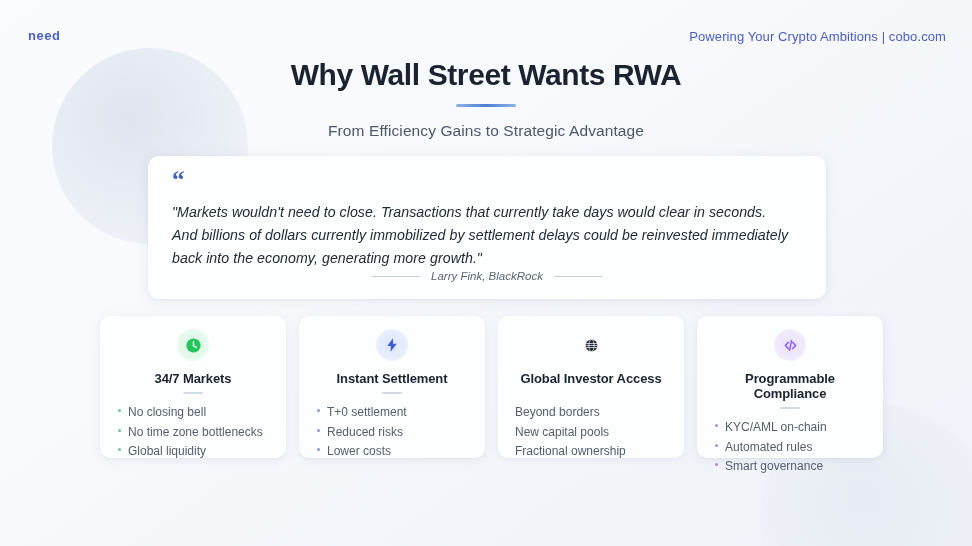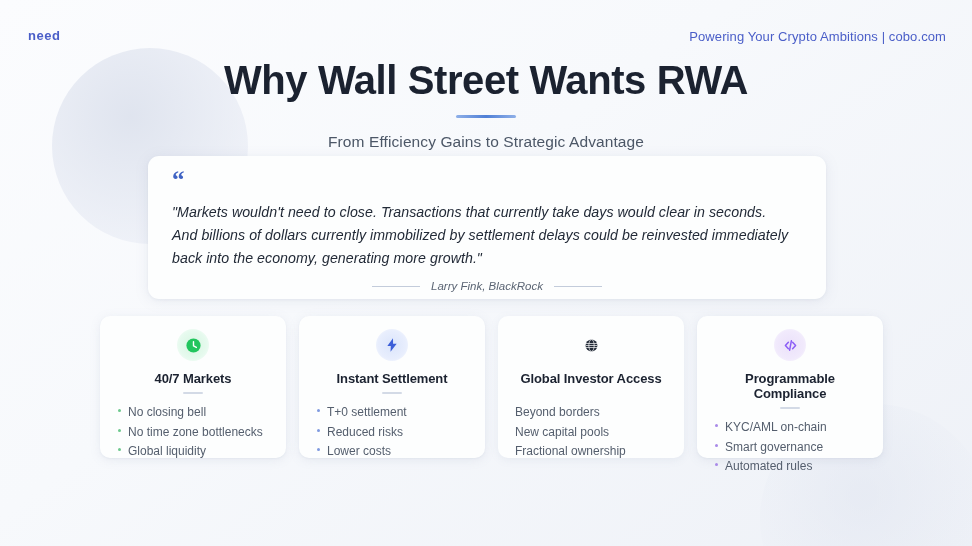--- a/index.html
+++ b/index.html
@@ -37,21 +37,21 @@
     color:#4a5ec8;
   }
   .tagline {
     position:absolute; right:26px; top:29px;
     font-size:13px; color:#4a5ec8; letter-spacing:.1px;
   }
 
   
   .title-block { position:absolute; left:0; top:58px; width:972px; text-align:center; }
   .main-title {
-    font-size:40px; font-weight:700; color:#1b2230;
+    font-size:30px; font-weight:700; color:#1b2230;
     letter-spacing:-.4px; line-height:1.12;
   }
   .title-rule {
     width:60px; height:3.5px; margin:12px auto 0;
     border-radius:2px;
     background:linear-gradient(90deg,#8fb0e8,#4f7fd6,#8fb0e8);
   }
   .subtitle {
     margin-top:15px;
     font-size:15.5px; color:#4c5767; letter-spacing:.1px;
@@ -71,21 +71,21 @@
     line-height:.8; letter-spacing:-1px;
     font-family:"Liberation Serif", serif;
   }
   .quote-text {
     margin-top:11px;
     font-size:14.2px; font-style:italic; color:#222a37;
     line-height:1.62; letter-spacing:.05px;
   }
   .attribution {
     display:flex; align-items:center; justify-content:center;
-    gap:11px; margin-top:10px;
+    gap:11px; 
   }
   .attr-line { width:48px; height:1px; background:#c3ccdb; }
   .attr-name { font-size:11.5px; font-style:italic; color:#5b6574; }
 
   
   .cards {
     position:absolute; left:100px; top:316px;
     width:783px; height:142px;
     display:flex; gap:13px;
   }
@@ -184,21 +184,21 @@
 
   <div class="cards">
 
     <div class="card">
       <div class="card-icon green">
         <svg width="17" height="17" viewBox="0 0 24 24">
           <circle cx="12" cy="12" r="10" fill="#22c55e"></circle>
           <path d="M12 6.5v6l4 2.2" fill="none" stroke="#ffffff" stroke-width="2" stroke-linecap="round"></path>
         </svg>
       </div>
-      <div class="card-title">40/7  Markets</div>
+      <div class="card-title">34/7  Markets</div>
       <div class="card-rule"></div>
       <ul class="card-list" style="--dot:#6dc98d">
         <li>No closing bell</li>
         <li>No time zone bottlenecks</li>
         <li>Global liquidity</li>
       </ul>
     </div>
 
     <div class="card">
       <div class="card-icon blue">
@@ -241,21 +241,21 @@
             <path d="M9 7.5 4.8 12 9 16.5"></path>
             <path d="M15 7.5 19.2 12 15 16.5"></path>
             <path d="M13.2 5.4 10.8 18.6"></path>
           </g>
         </svg>
       </div>
       <div class="card-title">Programmable Compliance</div>
       <div class="card-rule"></div>
       <ul class="card-list" style="--dot:#a98ae8">
         <li>KYC/AML on-chain</li>
+        <li>Automated rules</li>
         <li>Smart governance</li>
-        <li>Automated rules</li>
       </ul>
     </div>
 
   </div>
 
 
 </div>
 
 </body></html>

